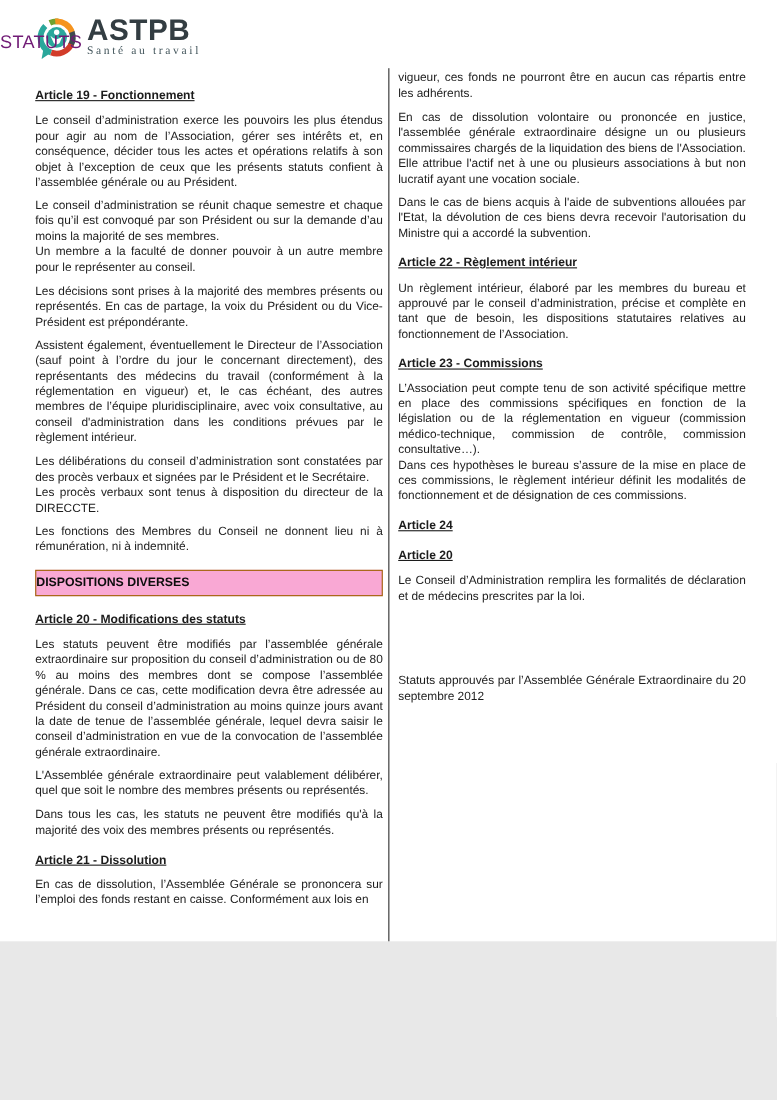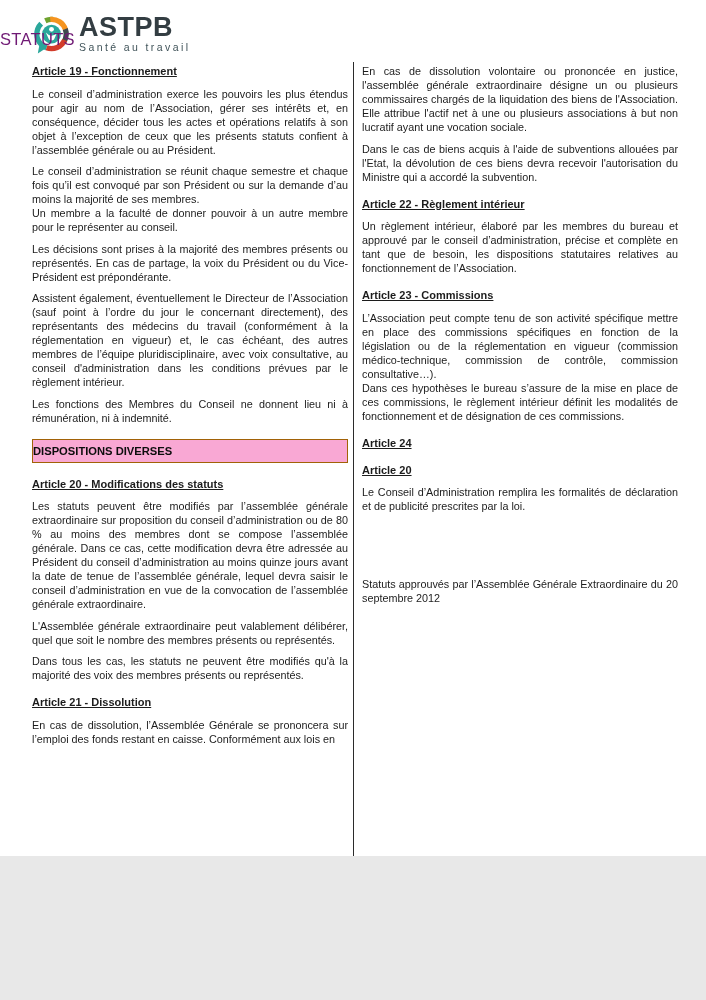--- a/index.html
+++ b/index.html
@@ -6,31 +6,31 @@
   .page{
     position:relative; width:706px; height:856px; background:#ffffff;
     font-family:"Liberation Sans","DejaVu Sans",sans-serif; color:#1c1c1c;
     overflow:hidden; margin:0 auto;
   }
   
   .logo{position:absolute; left:30px; top:13px; display:flex; align-items:flex-start;}
   .logo-icon{width:43px; height:44px; flex:0 0 auto;}
   .logo-text{margin-left:6px;}
   .logo-brand{font-size:27px; font-weight:bold; color:#333d42; letter-spacing:.5px; line-height:28px;}
-  .logo-tagline{font-size:10.5px; color:#41545a; letter-spacing:2.4px; margin-top:0px;}
+  .logo-tagline{font-size:10.5px; color:#41545a; letter-spacing:2.4px; margin-top:0px;font-family:Liberation Serif, serif;}
   .doc-title{position:absolute; left:0; right:0; top:30px; text-align:left;
     font-size:16.5px; font-weight:normal; color:#701a75; letter-spacing:.3px;}
   
   .divider{position:absolute; left:353px; top:62px; width:1px; height:863px; background:#2b2b2b;}
   .col{position:absolute; top:64px; width:316px; font-size:10.8px; line-height:14px;}
   .col-left{left:32px;}
   .col-right{left:362px;}
   .para{margin:0 0 7.5px 0; text-align:justify; white-space:pre-line;}
   .art{font-size:11px; font-weight:bold; text-decoration:underline; margin:13px 0 8.5px 0; line-height:14px;}
-  .col .art:first-child{margin-top:0;}
+  .col .art:first-child{margin-top:16px;}
   .section-box{margin:14px 0 14px 0; background:#f9a8d4; border:1px solid #a16207;
     text-align:left; font-weight:bold; font-size:11.2px; padding:4px 0 4px 0; color:#0d0d0d;}
   .spacer{height:56px;}
   
   .page-num{position:absolute; right:36px; top:930px; font-size:9px; font-weight:bold; color:#111;}
   .footer{position:absolute; left:0; right:0; top:942px; text-align:left;
     font-style:italic; font-size:10px; line-height:16px; color:#101010;font-weight:bold;}
   .footer a{color:#2b35c8; text-decoration:underline; font-style:italic;}
 </style>
 </head>
@@ -65,43 +65,46 @@
 
   <div class="divider"></div>
 
   <div class="col col-left">
     <h2 class="art">Article 19 - Fonctionnement</h2>
     <p class="para">Le conseil d’administration exerce les pouvoirs les plus étendus pour agir au nom de l’Association, gérer ses intérêts et, en conséquence, décider tous les actes et opérations relatifs à son objet à l’exception de ceux que les présents statuts confient à l’assemblée générale ou au Président.</p>
     <p class="para">Le conseil d’administration se réunit chaque semestre et chaque fois qu’il est convoqué par son Président ou sur la demande d’au moins la majorité de ses membres.
 Un membre a la faculté de donner pouvoir à un autre membre pour le représenter au conseil.</p>
     <p class="para">Les décisions sont prises à la majorité des membres présents ou représentés. En cas de partage, la voix du Président ou du Vice-Président est prépondérante.</p>
     <p class="para">Assistent également, éventuellement le Directeur de l’Association (sauf point à l’ordre du jour le concernant directement), des représentants des médecins du travail (conformément à la réglementation en vigueur) et, le cas échéant, des autres membres de l’équipe pluridisciplinaire, avec voix consultative, au conseil d'administration dans les conditions prévues par le règlement intérieur.</p>
+    <p class="para">Les délibérations du conseil d’administration sont constatées par des procès verbaux et signées par le Président et le Secrétaire.
+Les procès verbaux sont tenus à disposition du directeur de la DIRECCTE.</p>
     <p class="para">Les fonctions des Membres du Conseil ne donnent lieu ni à rémunération, ni à indemnité.</p>
     <div class="section-box">
       <span>DISPOSITIONS DIVERSES</span>
     </div>
     <h2 class="art">Article 20 - Modifications des statuts</h2>
     <p class="para">Les statuts peuvent être modifiés par l’assemblée générale extraordinaire sur proposition du conseil d’administration ou de 80 % au moins des membres dont se compose l’assemblée générale. Dans ce cas, cette modification devra être adressée au Président du conseil d’administration au moins quinze jours avant la date de tenue de l’assemblée générale, lequel devra saisir le conseil d’administration en vue de la convocation de l’assemblée générale extraordinaire.</p>
     <p class="para">L'Assemblée générale extraordinaire peut valablement délibérer, quel que soit le nombre des membres présents ou représentés.</p>
     <p class="para">Dans tous les cas, les statuts ne peuvent être modifiés qu'à la majorité des voix des membres présents ou représentés.</p>
     <h2 class="art">Article 21 - Dissolution</h2>
     <p class="para">En cas de dissolution, l’Assemblée Générale se prononcera sur l’emploi des fonds restant en caisse. Conformément aux lois en</p>
   </div>
 
   <div class="col col-right">
+    <p class="para">vigueur, ces fonds ne pourront être en aucun cas répartis entre les adhérents.</p>
     <p class="para">En cas de dissolution volontaire ou prononcée en justice, l'assemblée générale extraordinaire désigne un ou plusieurs commissaires chargés de la liquidation des biens de l'Association. Elle attribue l'actif net à une ou plusieurs associations à but non lucratif ayant une vocation sociale.</p>
     <p class="para">Dans le cas de biens acquis à l'aide de subventions allouées par l'Etat, la dévolution de ces biens devra recevoir l'autorisation du Ministre qui a accordé la subvention.</p>
     <h2 class="art">Article 22 - Règlement intérieur</h2>
     <p class="para">Un règlement intérieur, élaboré par les membres du bureau et approuvé par le conseil d’administration, précise et complète en tant que de besoin, les dispositions statutaires relatives au fonctionnement de l’Association.</p>
     <h2 class="art">Article 23 - Commissions</h2>
     <p class="para">L’Association peut compte tenu de son activité spécifique mettre en place des commissions spécifiques en fonction de la législation ou de la réglementation en vigueur (commission médico-technique, commission de contrôle, commission consultative…).
 Dans ces hypothèses le bureau s’assure de la mise en place de ces commissions, le règlement intérieur définit les modalités de fonctionnement et de désignation de ces commissions.</p>
     <h2 class="art">Article 24</h2>
     <h2 class="art">Article 20</h2>
-    <p class="para">Le Conseil d’Administration remplira les formalités de déclaration et de publicité prescrites par la loi.</p>
+    <p class="para">Le Conseil d’Administration remplira les formalités de déclaration et de médecins prescrites par la loi.</p>
     <div class="spacer"></div>
     <p class="para">Statuts approuvés par l’Assemblée Générale Extraordinaire du 20 septembre 2012</p>
   </div>
 
   <div class="page-num">4</div>
   <div class="footer">
     <div>ASSOCIATION SANTÉ AU TRAVAIL DU PAYS BASQUE - Résidence Toki lana -  7, chemin de la Marouette - 64100 BAYONNE</div>
     <div><span>Tél : 05 59 25 78 93 - Fax : 05 59 25 35 10 - Mail : </span><a href="#">contact@astpb.com</a></div>
   </div>
 

